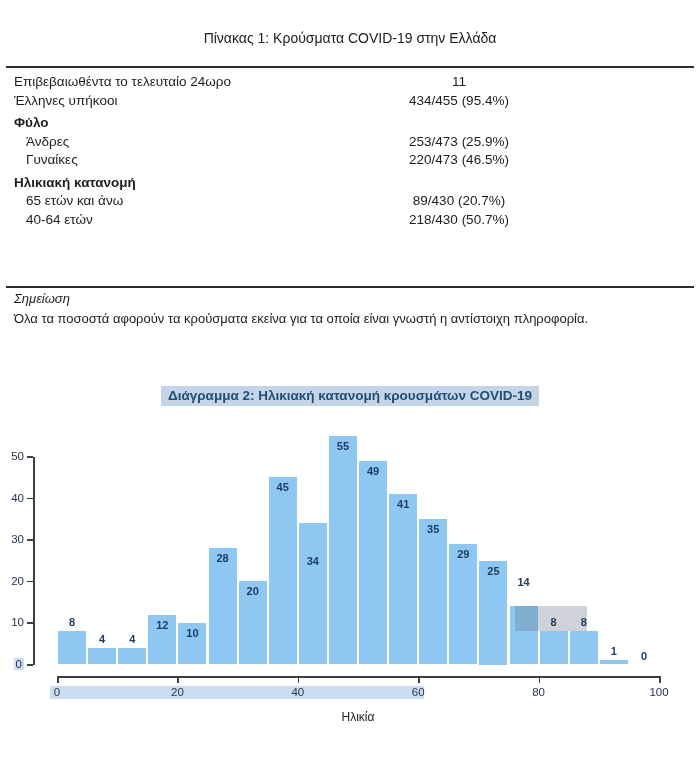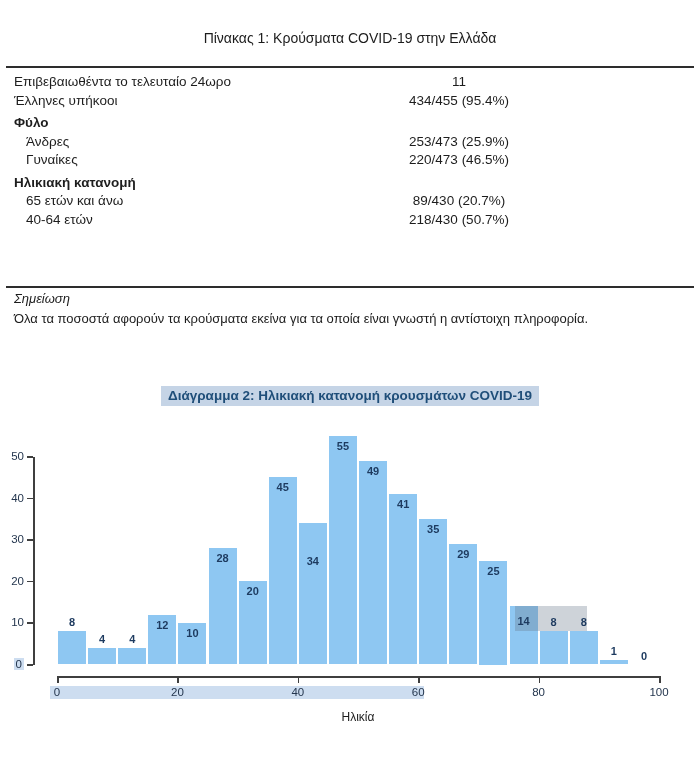--- a/index.html
+++ b/index.html
@@ -102,21 +102,21 @@
       <div class="bar-label" style="left: 355px; width: 36.1px; top: 464.66px; color: rgb(29, 58, 95);">49</div>
       <div class="bar" style="left: 389.1px; top: 493.94px; width: 28.1px; height: 170.56px; background: rgb(142, 199, 242);"></div>
       <div class="bar-label" style="left: 385.1px; width: 36.1px; top: 497.94px; color: rgb(29, 58, 95);">41</div>
       <div class="bar" style="left: 419.2px; top: 518.9px; width: 28.1px; height: 145.6px; background: rgb(142, 199, 242);"></div>
       <div class="bar-label" style="left: 415.2px; width: 36.1px; top: 522.9px; color: rgb(29, 58, 95);">35</div>
       <div class="bar" style="left: 449.3px; top: 543.86px; width: 28.1px; height: 120.64px; background: rgb(142, 199, 242);"></div>
       <div class="bar-label" style="left: 445.3px; width: 36.1px; top: 547.86px; color: rgb(29, 58, 95);">29</div>
       <div class="bar" style="left: 479.4px; top: 560.5px; width: 28.1px; height: 104px; background: rgb(142, 199, 242);"></div>
       <div class="bar-label" style="left: 475.4px; width: 36.1px; top: 564.5px; color: rgb(29, 58, 95);">25</div>
       <div class="bar" style="left: 509.5px; top: 606.26px; width: 28.1px; height: 58.24px; background: rgb(142, 199, 242);"></div>
-      <div class="bar-label" style="left: 505.5px; width: 36.1px; top: 615px; color: rgb(29, 58, 95);">14</div>
+      <div class="bar-label" style="left: 505.5px; width: 36.1px; top: 576px; color: rgb(29, 58, 95);">14</div>
       <div class="bar" style="left: 539.6px; top: 631.22px; width: 28.1px; height: 33.28px; background: rgb(142, 199, 242);"></div>
       <div class="bar-label" style="left: 535.6px; width: 36.1px; top: 616.22px; color: rgb(29, 58, 95);">8</div>
       <div class="bar" style="left: 569.7px; top: 631.22px; width: 28.1px; height: 33.28px; background: rgb(142, 199, 242);"></div>
       <div class="bar-label" style="left: 565.7px; width: 36.1px; top: 616.22px; color: rgb(29, 58, 95);">8</div>
       <div class="bar" style="left: 599.8px; top: 660.34px; width: 28.1px; height: 4.16px; background: rgb(142, 199, 242);"></div>
       <div class="bar-label" style="left: 595.8px; width: 36.1px; top: 645.34px; color: rgb(29, 58, 95);">1</div>
       <div class="bar-label" style="left: 625.9px; width: 36.1px; top: 649.5px; color: rgb(29, 58, 95);">0</div>
       <div class="overlay" style="left: 514.52px; width: 72.24px; top: 606.26px; height: 24.96px; background: rgba(104, 118, 138, 0.32);"></div>
       <div class="vline" style="left: 33px; top: 456.5px; height: 208px;"></div>
       <div class="ytick" style="left: 27px; top: 664px;"></div>

